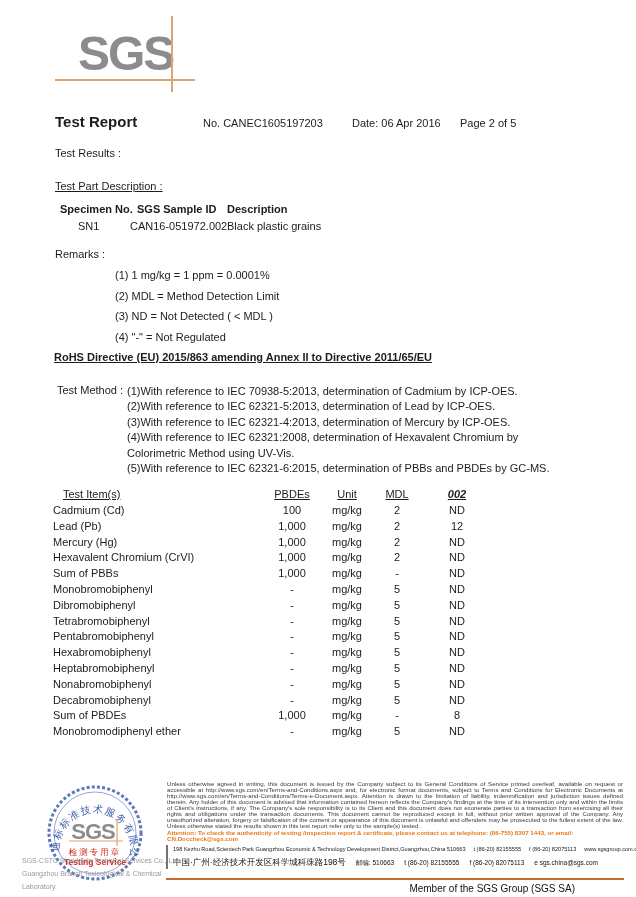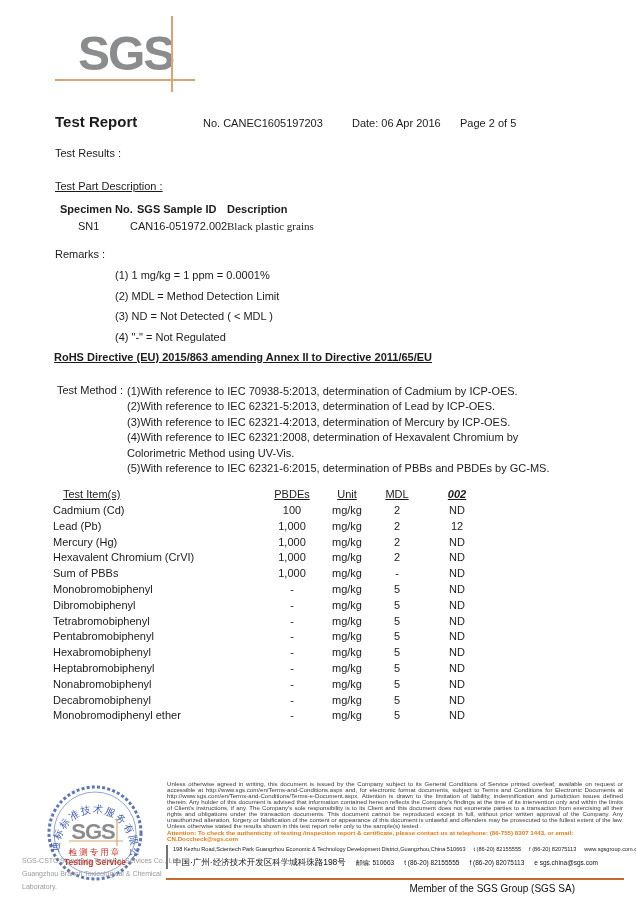--- a/index.html
+++ b/index.html
@@ -24,21 +24,21 @@
   .page-no { left:460px; top:117px; }
 
   .lbl-results { left:55px; top:147px; }
   .lbl-tpd { left:55px; top:180px; }
 
   .spec-h1 { left:60px; top:203px; font-weight:bold; }
   .spec-h2 { left:137px; top:203px; font-weight:bold; }
   .spec-h3 { left:227px; top:203px; font-weight:bold; }
   .spec-c1 { left:78px; top:220px; }
   .spec-c2 { left:130px; top:220px; }
-  .spec-c3 { left:227px; top:220px;font-family:Liberation Serif, serif; }
+  .spec-c3 { left:227px; top:220px; }
 
   .lbl-remarks { left:55px; top:248px; }
   .remarks-list { left:115px; top:265px; }
   .remarks-list div { font-size:11px; line-height:20.6px; }
 
   .rohs { left:54px; top:351px; font-weight:bold; }
 
   .lbl-method { left:57px; top:384px; }
   .methods-list { left:127px; top:384px; width:452px; }
   .methods-list div { font-size:11px; line-height:15.4px; }
@@ -220,20 +220,27 @@
             <td>ND</td>
           </tr>
           <tr>
             <td>Decabromobiphenyl</td>
             <td>-</td>
             <td>mg/kg</td>
             <td>5</td>
             <td>ND</td>
           </tr>
           <tr>
+            <td>Sum of PBDEs</td>
+            <td>1,000</td>
+            <td>mg/kg</td>
+            <td>-</td>
+            <td>8</td>
+          </tr>
+          <tr>
             <td>Monobromodiphenyl ether</td>
             <td>-</td>
             <td>mg/kg</td>
             <td>5</td>
             <td>ND</td>
           </tr>
         </tbody>
     </table>
   </div>
 

